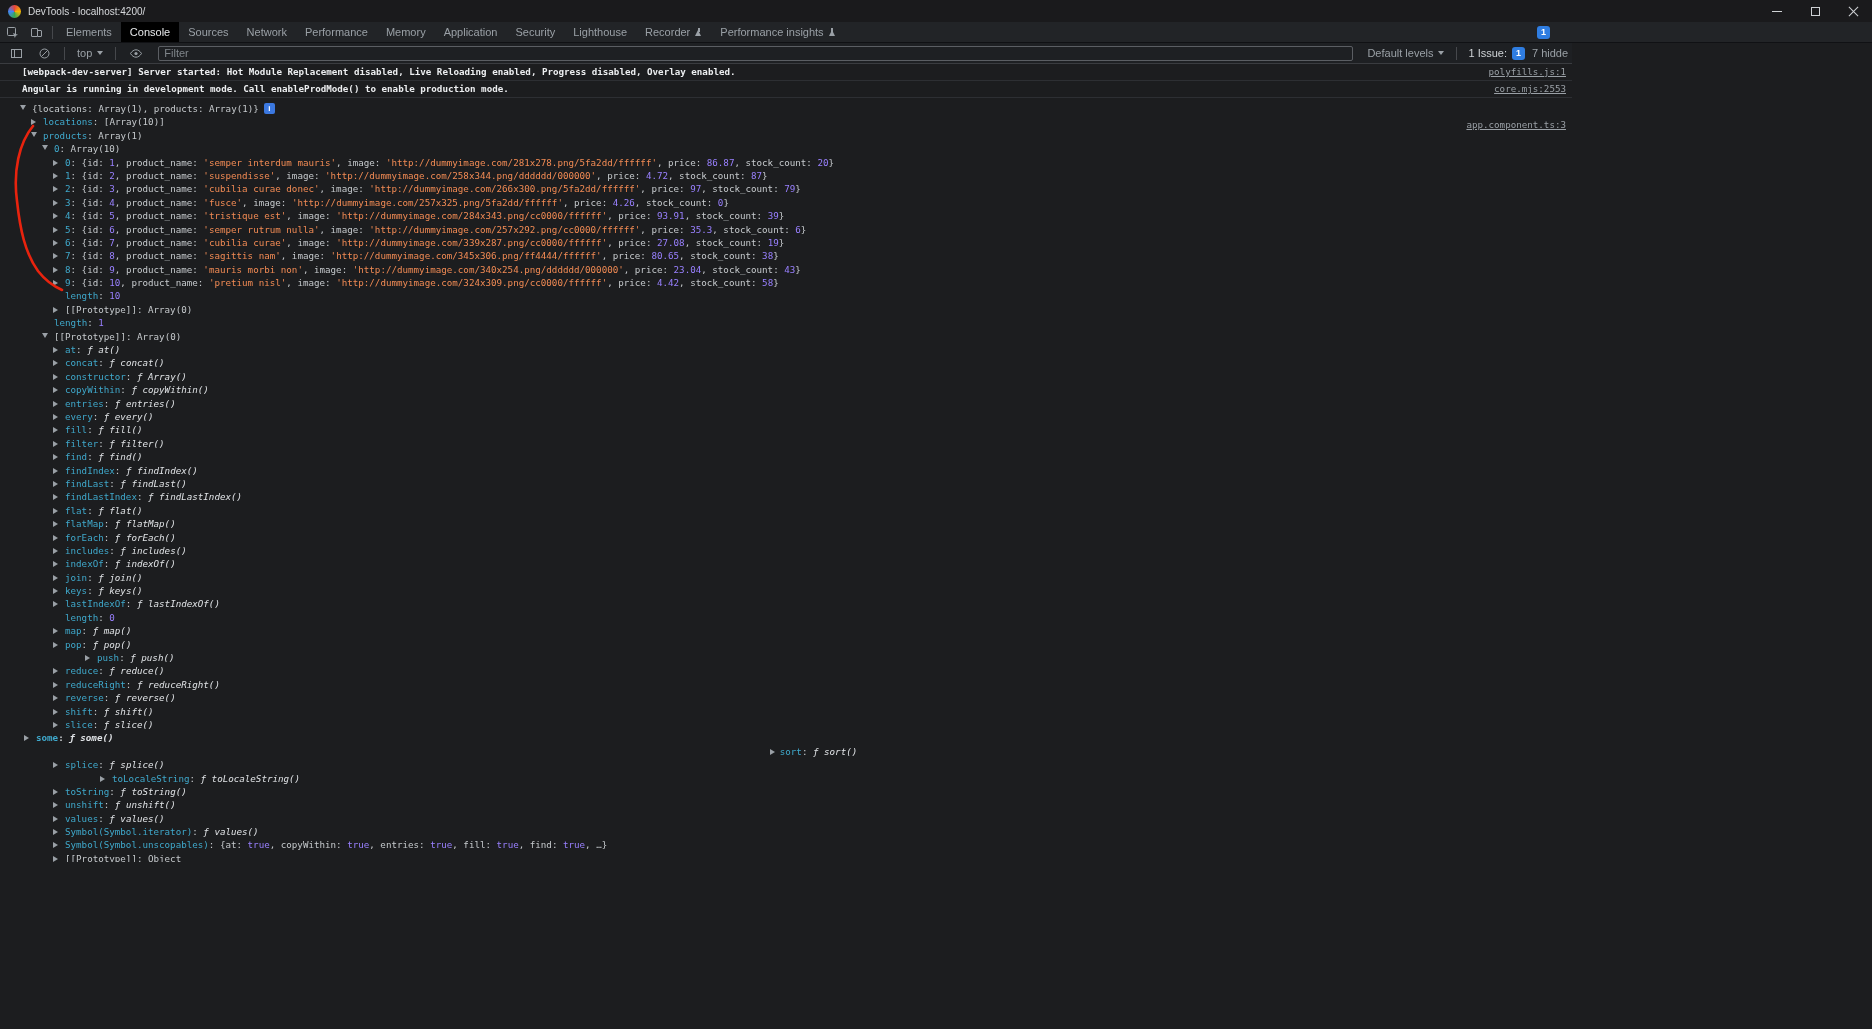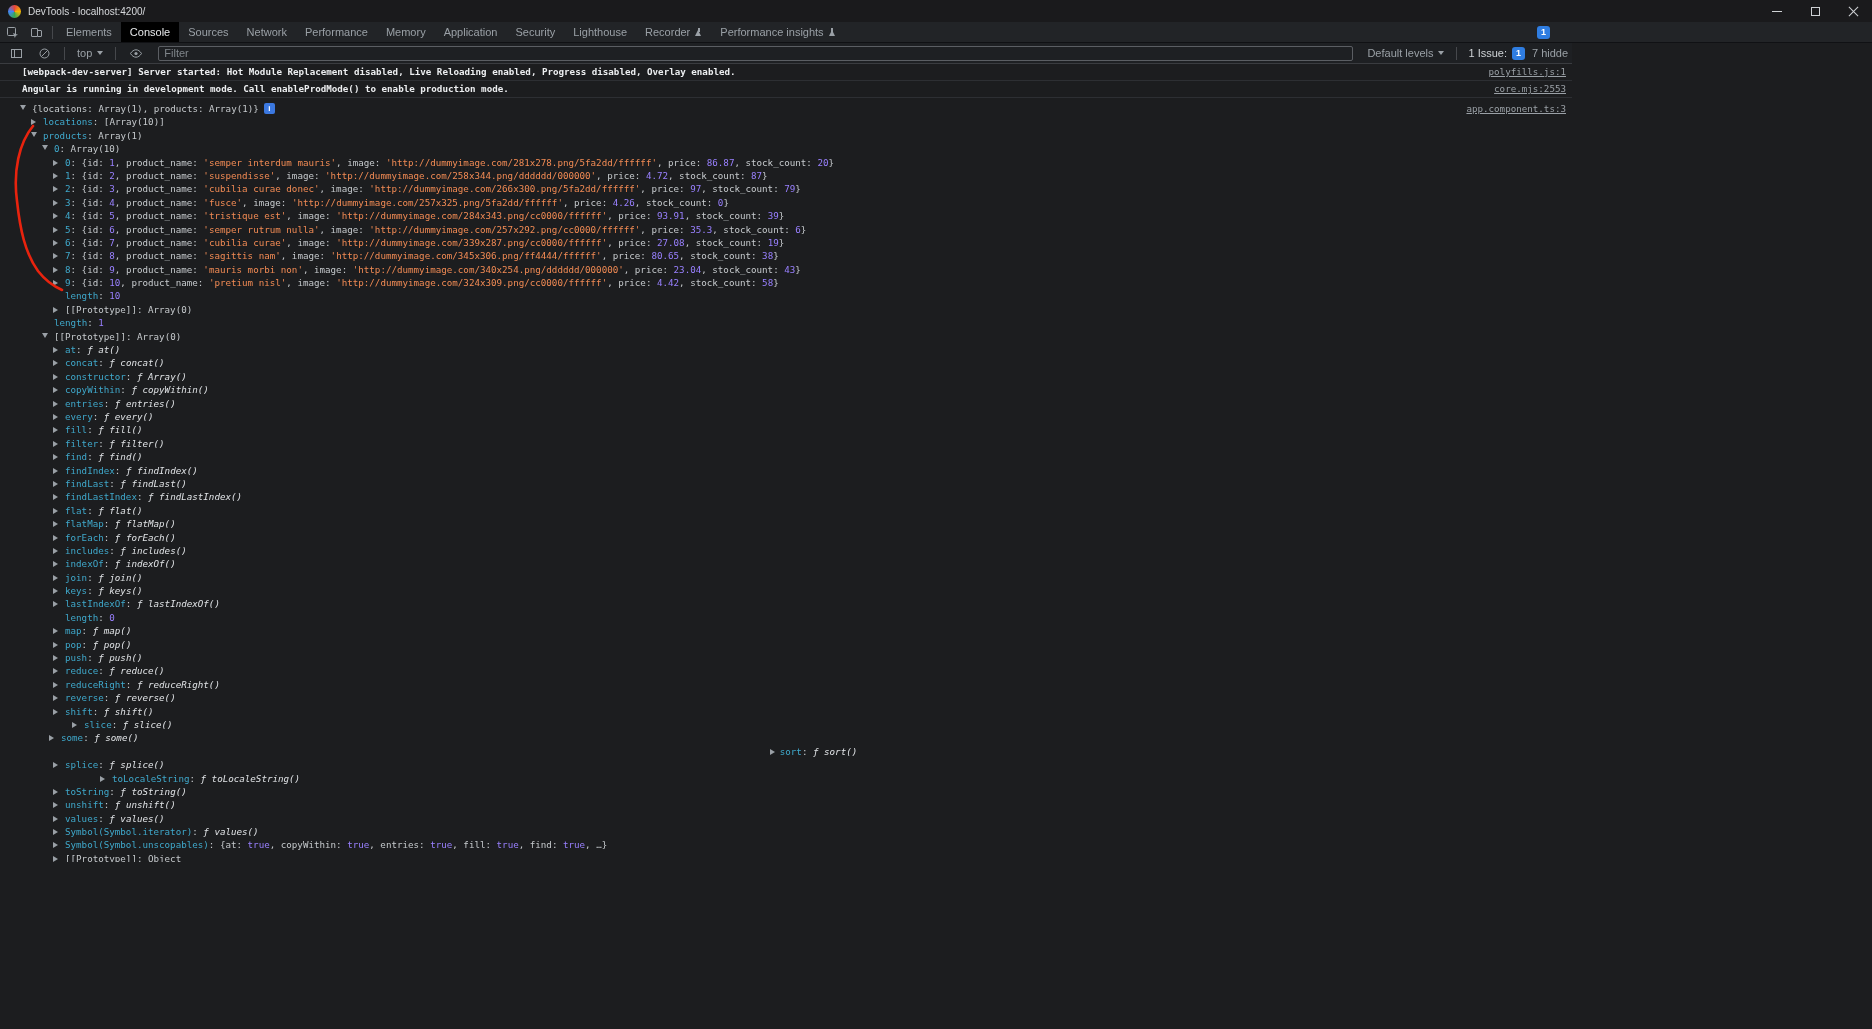--- a/index.html
+++ b/index.html
@@ -44,21 +44,21 @@
   .issues{display:flex;align-items:center;gap:5px;color:#cfd3d6;flex-shrink:0;padding:0 3px}
   .hidden-count{color:#9aa0a6;width:36px;overflow:hidden;white-space:nowrap;flex-shrink:0}
 
   
   .messages{position:relative;width:1572px;height:798px;overflow:hidden;
     font-family:"DejaVu Sans Mono","Liberation Mono",monospace;font-size:9.2px;color:#c6cacd}
   .inforow{position:relative;line-height:12px;padding:2px 150px 2px 22px;border-bottom:1px solid #2d2f33;color:#eceef0;font-weight:bold;white-space:nowrap}
   .srclink{position:absolute;right:6px;top:2px;color:#9aa0a6;text-decoration:underline;font-weight:normal;white-space:nowrap}
   #tree{margin-top:4px}
   .trow{position:relative;height:13.4px;line-height:13.4px;white-space:pre}
-  .trow .srclink{top:0}
+  .trow .srclink{top:16px}
   .arrow{display:inline-block;width:10px;margin-right:2px}
   .arrow.closed::before{content:"";display:inline-block;border-left:5px solid #9aa0a6;border-top:3.5px solid transparent;border-bottom:3.5px solid transparent}
   .arrow.open::before{content:"";display:inline-block;border-top:5px solid #9aa0a6;border-left:3.5px solid transparent;border-right:3.5px solid transparent;vertical-align:2px}
   .tk-k{color:#3fa9cc}
   .tk-p{color:#c6cacd}
   .tk-s{color:#f28b54}
   .tk-n{color:#9980ff}
   .tk-f{color:#e0e3e6;font-style:italic}
   .info-badge{display:inline-block;margin-left:5px;width:11px;height:11px;background:#3b78e0;color:#fff;border-radius:2px;
     font:bold 8px/11px "Liberation Sans",sans-serif;text-align:center;vertical-align:1px}
@@ -221,27 +221,27 @@
         <div class="trow" style="padding-left: 53px;"><span class="arrow closed"></span><span class="tk-k">flatMap</span><span class="tk-p">: </span><span class="tk-f">ƒ flatMap()</span></div>
         <div class="trow" style="padding-left: 53px;"><span class="arrow closed"></span><span class="tk-k">forEach</span><span class="tk-p">: </span><span class="tk-f">ƒ forEach()</span></div>
         <div class="trow" style="padding-left: 53px;"><span class="arrow closed"></span><span class="tk-k">includes</span><span class="tk-p">: </span><span class="tk-f">ƒ includes()</span></div>
         <div class="trow" style="padding-left: 53px;"><span class="arrow closed"></span><span class="tk-k">indexOf</span><span class="tk-p">: </span><span class="tk-f">ƒ indexOf()</span></div>
         <div class="trow" style="padding-left: 53px;"><span class="arrow closed"></span><span class="tk-k">join</span><span class="tk-p">: </span><span class="tk-f">ƒ join()</span></div>
         <div class="trow" style="padding-left: 53px;"><span class="arrow closed"></span><span class="tk-k">keys</span><span class="tk-p">: </span><span class="tk-f">ƒ keys()</span></div>
         <div class="trow" style="padding-left: 53px;"><span class="arrow closed"></span><span class="tk-k">lastIndexOf</span><span class="tk-p">: </span><span class="tk-f">ƒ lastIndexOf()</span></div>
         <div class="trow" style="padding-left: 53px;"><span class="arrow none"></span><span class="tk-k">length</span><span class="tk-p">: </span><span class="tk-n">0</span></div>
         <div class="trow" style="padding-left: 53px;"><span class="arrow closed"></span><span class="tk-k">map</span><span class="tk-p">: </span><span class="tk-f">ƒ map()</span></div>
         <div class="trow" style="padding-left: 53px;"><span class="arrow closed"></span><span class="tk-k">pop</span><span class="tk-p">: </span><span class="tk-f">ƒ pop()</span></div>
-        <div class="trow" style="padding-left: 53px;"><span class="arrow closed"></span><span class="tk-k">push</span><span class="tk-p">: </span><span class="tk-f">ƒ push()</span></div>
+        <div class="trow" style="padding-left: 85px;"><span class="arrow closed"></span><span class="tk-k">push</span><span class="tk-p">: </span><span class="tk-f">ƒ push()</span></div>
         <div class="trow" style="padding-left: 53px;"><span class="arrow closed"></span><span class="tk-k">reduce</span><span class="tk-p">: </span><span class="tk-f">ƒ reduce()</span></div>
         <div class="trow" style="padding-left: 53px;"><span class="arrow closed"></span><span class="tk-k">reduceRight</span><span class="tk-p">: </span><span class="tk-f">ƒ reduceRight()</span></div>
         <div class="trow" style="padding-left: 53px;"><span class="arrow closed"></span><span class="tk-k">reverse</span><span class="tk-p">: </span><span class="tk-f">ƒ reverse()</span></div>
         <div class="trow" style="padding-left: 53px;"><span class="arrow closed"></span><span class="tk-k">shift</span><span class="tk-p">: </span><span class="tk-f">ƒ shift()</span></div>
-        <div class="trow" style="padding-left: 72px;"><span class="arrow closed"></span><span class="tk-k">slice</span><span class="tk-p">: </span><span class="tk-f">ƒ slice()</span></div>
-        <div class="trow" style="padding-left: 49px;"><span class="arrow closed"></span><span class="tk-k">some</span><span class="tk-p">: </span><span class="tk-f">ƒ some()</span></div>
+        <div class="trow" style="padding-left: 53px;"><span class="arrow closed"></span><span class="tk-k">slice</span><span class="tk-p">: </span><span class="tk-f">ƒ slice()</span></div>
+        <div class="trow" style="padding-left: 24px; font-weight: bold;"><span class="arrow closed"></span><span class="tk-k">some</span><span class="tk-p">: </span><span class="tk-f">ƒ some()</span></div>
         <div class="trow" style="padding-left: 53px; text-align: center;"><span class="arrow closed"></span><span class="tk-k">sort</span><span class="tk-p">: </span><span class="tk-f">ƒ sort()</span></div>
         <div class="trow" style="padding-left: 53px;"><span class="arrow closed"></span><span class="tk-k">splice</span><span class="tk-p">: </span><span class="tk-f">ƒ splice()</span></div>
         <div class="trow" style="padding-left: 80px; margin-left: 20px;"><span class="arrow closed"></span><span class="tk-k">toLocaleString</span><span class="tk-p">: </span><span class="tk-f">ƒ toLocaleString()</span></div>
         <div class="trow" style="padding-left: 53px;"><span class="arrow closed"></span><span class="tk-k">toString</span><span class="tk-p">: </span><span class="tk-f">ƒ toString()</span></div>
         <div class="trow" style="padding-left: 53px;"><span class="arrow closed"></span><span class="tk-k">unshift</span><span class="tk-p">: </span><span class="tk-f">ƒ unshift()</span></div>
         <div class="trow" style="padding-left: 53px;"><span class="arrow closed"></span><span class="tk-k">values</span><span class="tk-p">: </span><span class="tk-f">ƒ values()</span></div>
         <div class="trow" style="padding-left: 53px;"><span class="arrow closed"></span><span class="tk-k">Symbol(Symbol.iterator)</span><span class="tk-p">: </span><span class="tk-f">ƒ values()</span></div>
         <div class="trow" style="padding-left: 53px;"><span class="arrow closed"></span><span class="tk-k">Symbol(Symbol.unscopables)</span><span class="tk-p">: {at: </span><span class="tk-n">true</span><span class="tk-p">, copyWithin: </span><span class="tk-n">true</span><span class="tk-p">, entries: </span><span class="tk-n">true</span><span class="tk-p">, fill: </span><span class="tk-n">true</span><span class="tk-p">, find: </span><span class="tk-n">true</span><span class="tk-p">, …}</span></div>
         <div class="trow" style="padding-left: 53px;"><span class="arrow closed"></span><span class="tk-p">[[Prototype]]: Object</span></div>
       </div>

